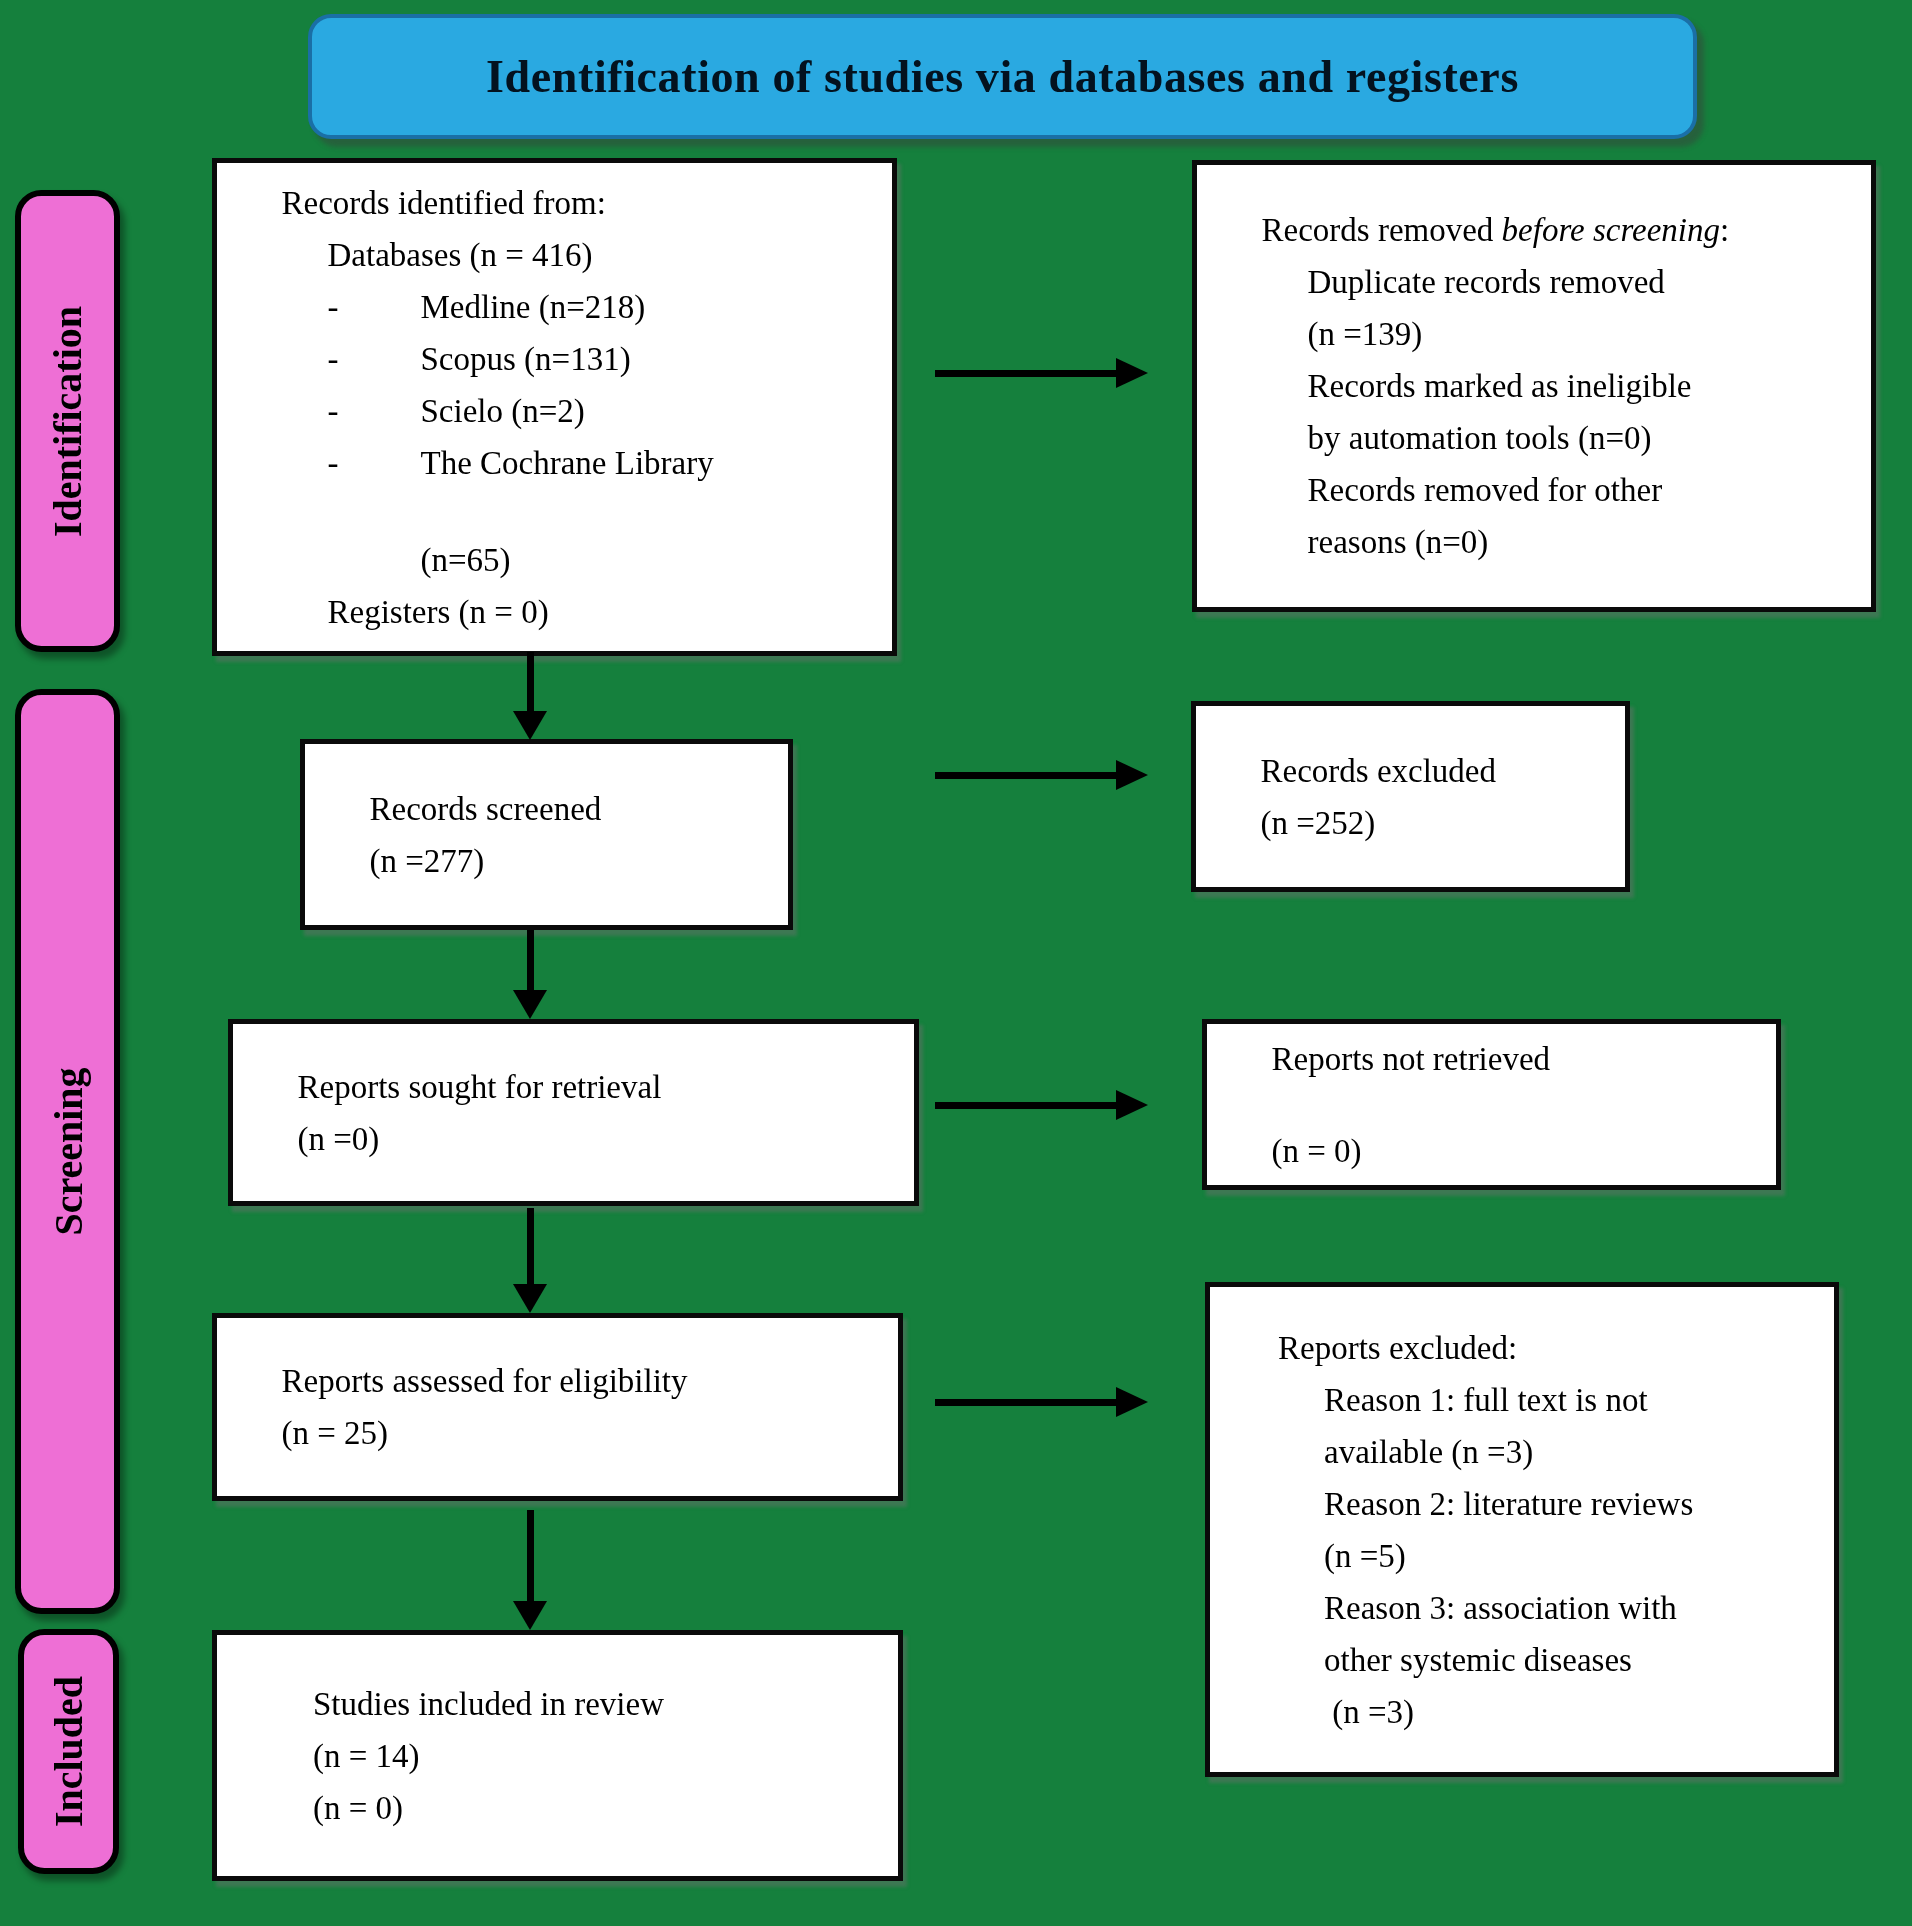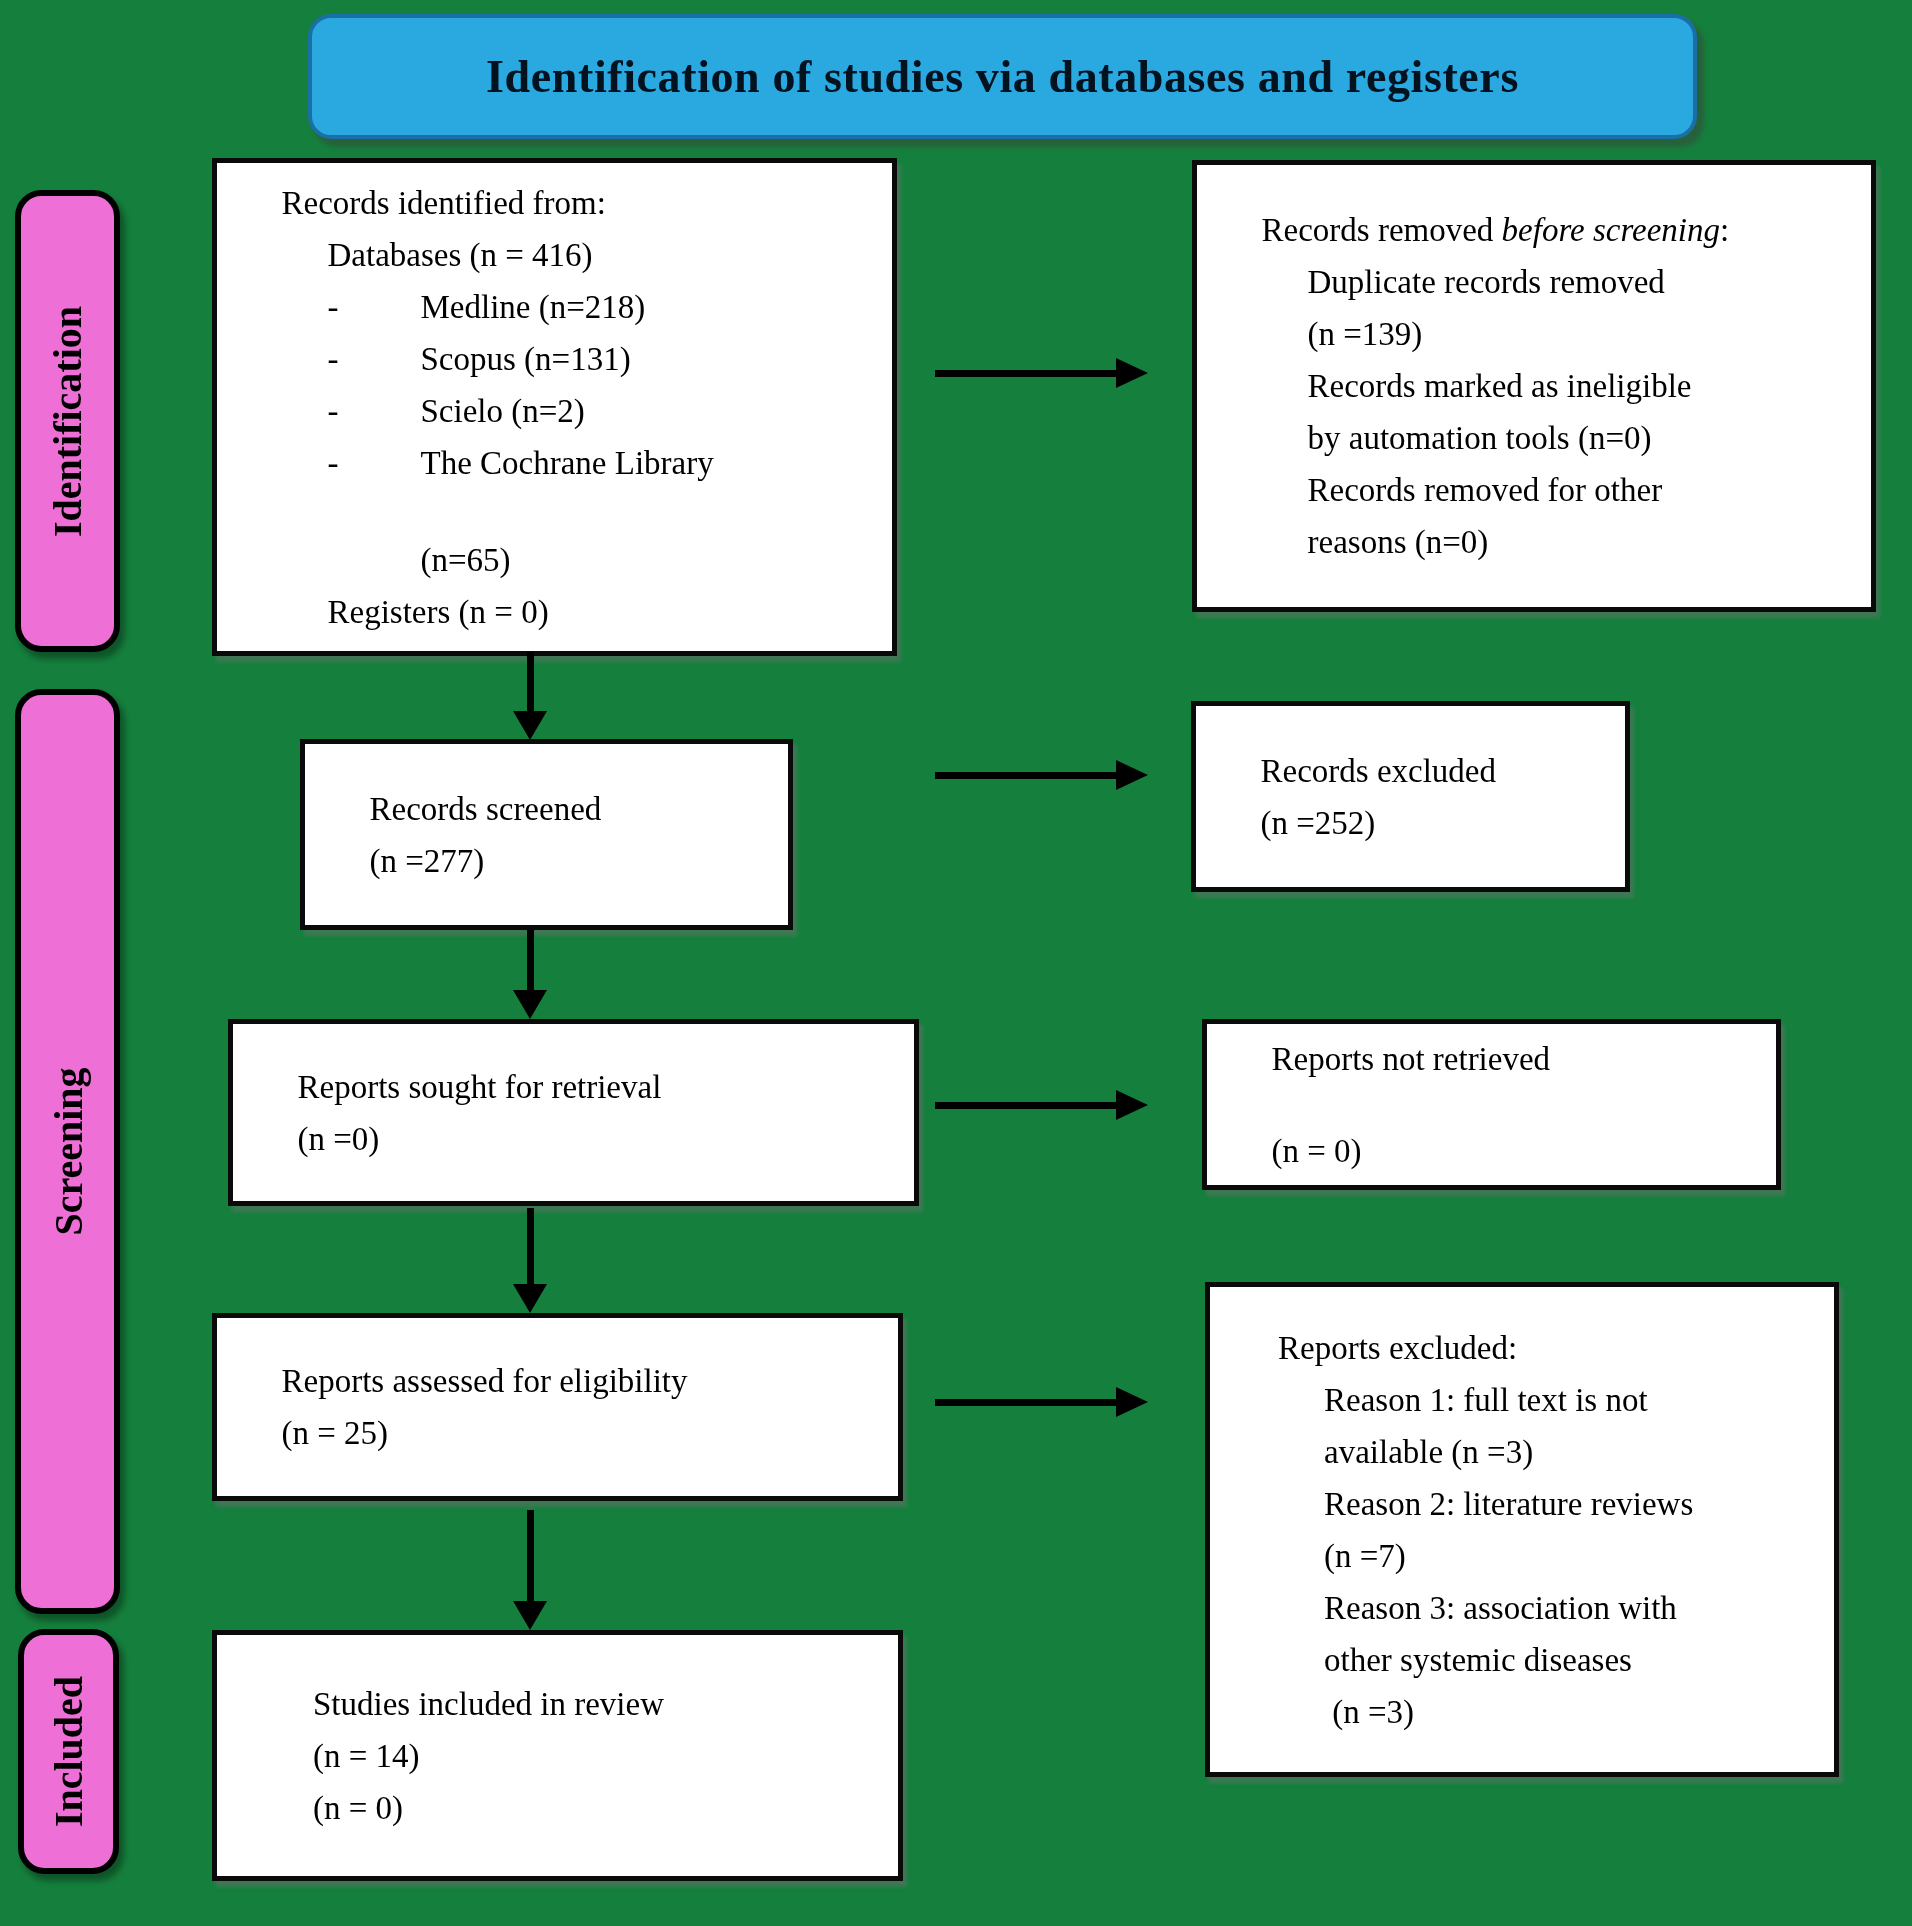--- a/index.html
+++ b/index.html
@@ -144,21 +144,21 @@
     </div>
   <div class="flowbox" id="box-assessed">
       <div class="tline ind0"><span>Reports assessed for eligibility</span></div>
       <div class="tline ind0"><span>(n = 25)</span></div>
     </div>
   <div class="flowbox" id="box-reports-excluded">
       <div class="tline ind0"><span>Reports excluded:</span></div>
       <div class="tline ind1"><span>Reason 1: full text is not</span></div>
       <div class="tline ind1"><span>available (n =3)</span></div>
       <div class="tline ind1"><span>Reason 2: literature reviews</span></div>
-      <div class="tline ind1"><span>(n =7)</span></div>
+      <div class="tline ind1"><span>(n =5)</span></div>
       <div class="tline ind1"><span>Reason 3: association with</span></div>
       <div class="tline ind1"><span>other systemic diseases</span></div>
       <div class="tline ind1"><span> (n =3)</span></div>
     </div>
   <div class="flowbox" id="box-included-studies">
       <div class="tline ind0"><span>Studies included in review</span></div>
       <div class="tline ind0"><span>(n = 14)</span></div>
       <div class="tline ind0"><span>(n = 0)</span></div>
     </div>
 

